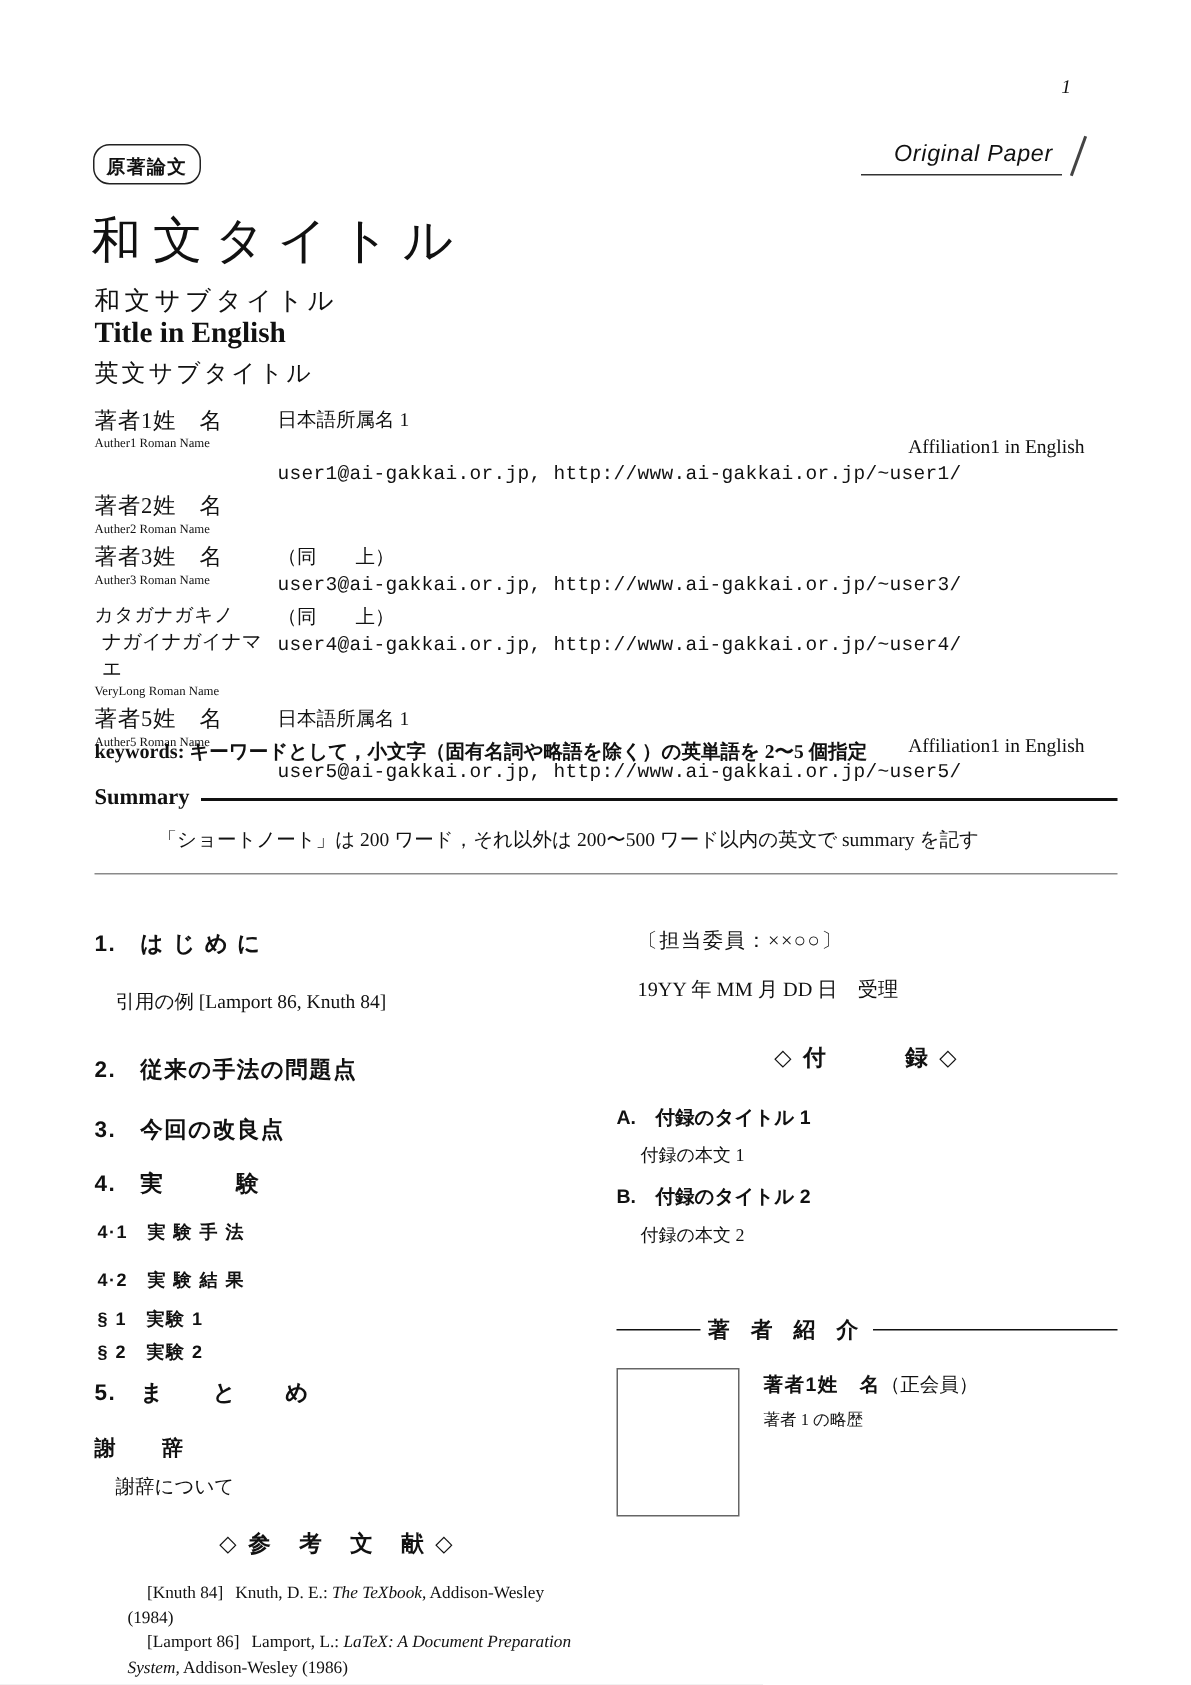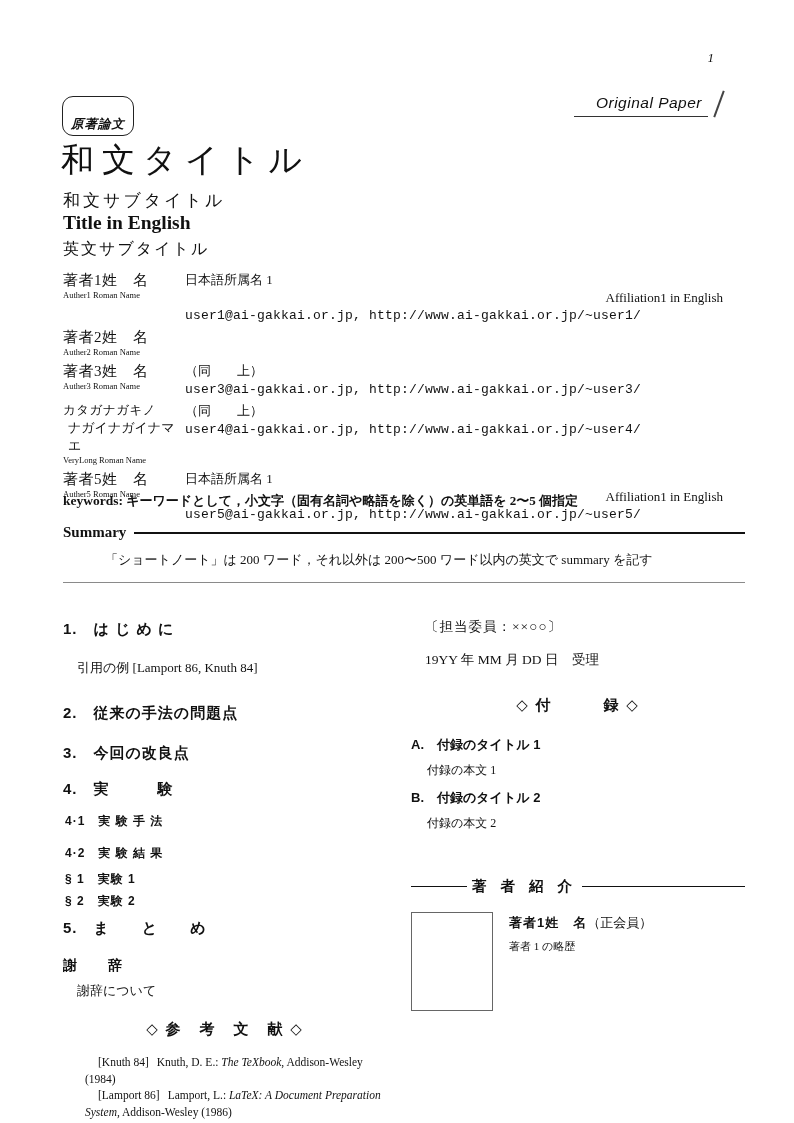--- a/index.html
+++ b/index.html
@@ -13,22 +13,22 @@
     overflow:hidden;
   }
   .gothic{font-family:"Liberation Sans","DejaVu Sans",sans-serif;}
   .mono{font-family:"Liberation Mono","DejaVu Sans Mono",monospace;}
 
   
   .pageno{position:absolute;top:50px;right:80px;font-style:italic;font-size:13px;}
   .badge{
     position:absolute;top:96px;left:62px;
     border:1.3px solid #222;border-radius:11px;
-    padding:19px 8px 2px 8px;
-    font-size:12.5px;font-weight:bold;letter-spacing:1px;font-style:italic;
+    padding:6px 8px 2px 8px;
+    font-size:12.5px;font-weight:bold;letter-spacing:1px;
   }
   .op-wrap{
     position:absolute;top:94px;right:86px;
     font-style:italic;font-size:15.5px;letter-spacing:0.5px;
     padding:0 6px 4px 22px;
     border-bottom:1.6px solid #333;
   }
   .op-slash{
     position:absolute;top:90px;right:74px;
     width:2px;height:28px;background:#444;

